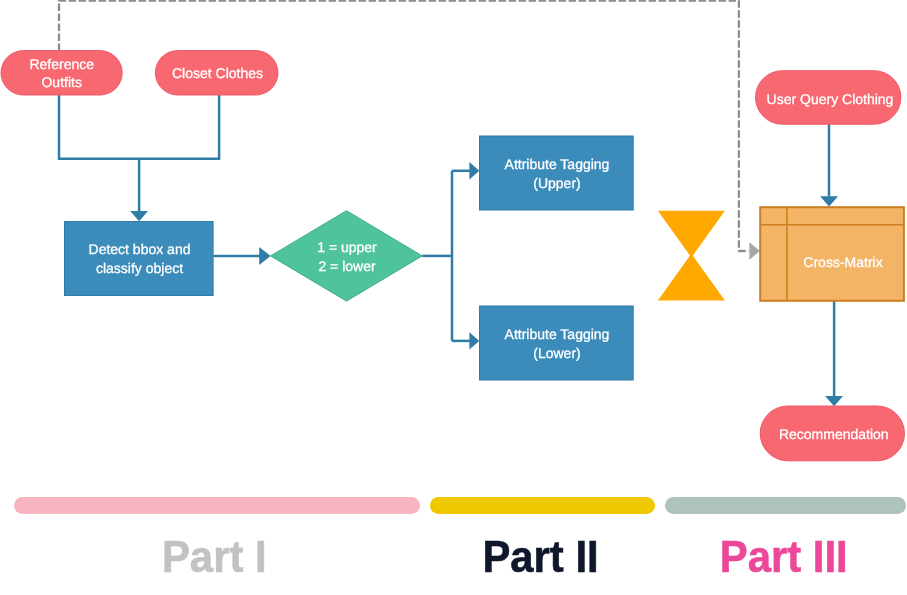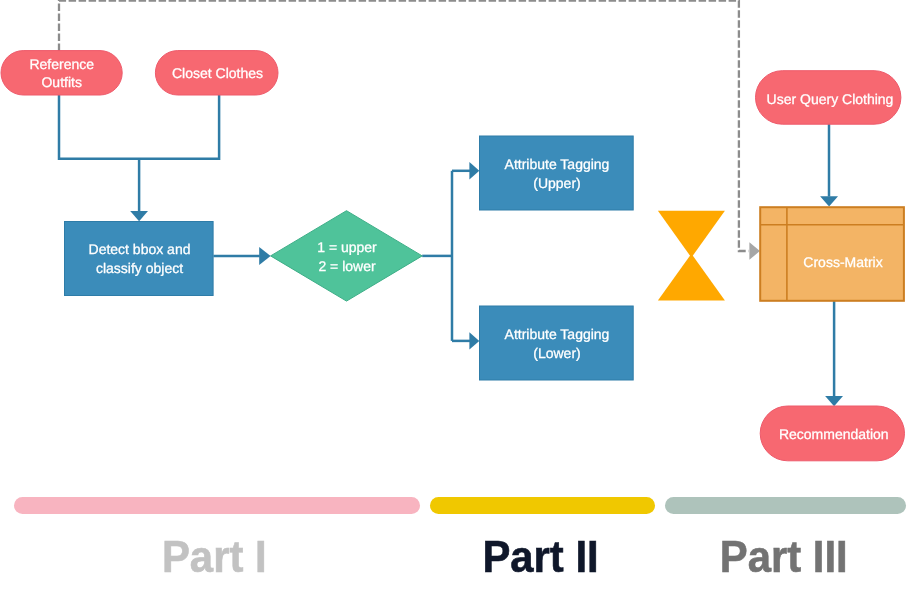--- a/index.html
+++ b/index.html
@@ -117,15 +117,15 @@
     </g>
 
   </svg>
 
   <div class="partbar" style="left:13.9px;top:496.9px;width:406.4px;background:#F8B4C0;"></div>
   <div class="partbar" style="left:430.3px;top:496.9px;width:224.9px;background:#F0C800;"></div>
   <div class="partbar" style="left:665.1px;top:496.9px;width:241.2px;background:#AEC3BB;"></div>
 
   <div class="partlabel" style="left:11.4px;top:534px;width:406px;color:#C2C2C2;text-align:center;"><span>Part I</span></div>
   <div class="partlabel" style="left:427.8px;top:534px;width:224.6px;color:#0f172a;"><span>Part II</span></div>
-  <div class="partlabel" style="left:663.2px;top:534px;width:241px;color:#737373;"><span>Part III</span></div>
+  <div class="partlabel" style="left:663.2px;top:534px;width:241px;color:#ec4899;"><span>Part III</span></div>
 
 </div>
 
 </body></html>

